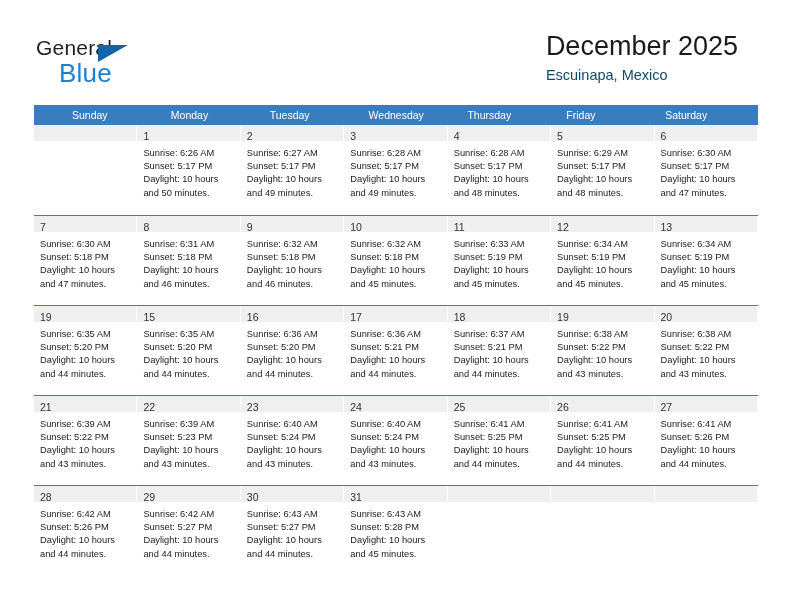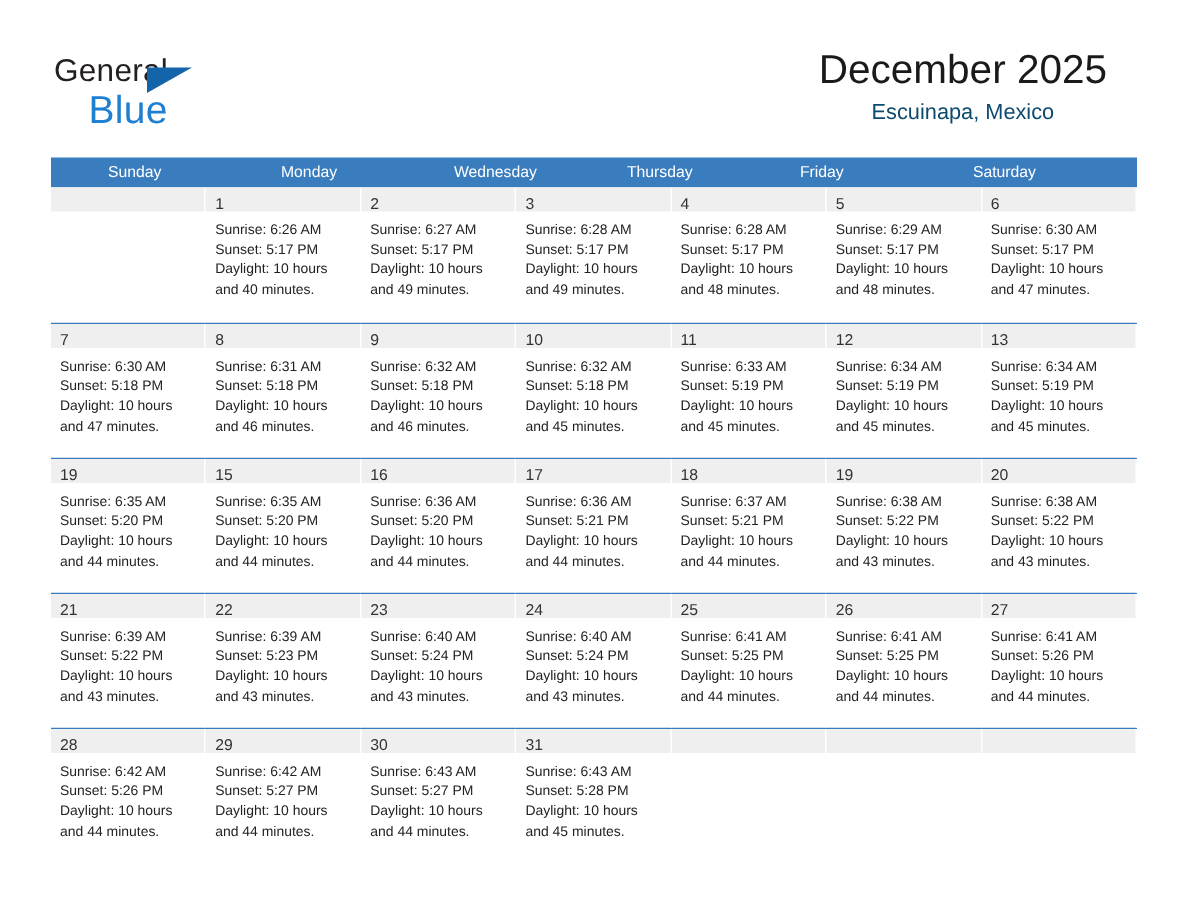--- a/index.html
+++ b/index.html
@@ -61,21 +61,21 @@
     top: 22px;
     font-size: 26px;
     letter-spacing: 0.2px;
     color: #1f7fd1;
     font-family: "Liberation Sans", sans-serif;
   }
   .title-block {
     position: absolute;
     right: 0;
     top: 0;
-    text-align: center;
+    text-align: left;
     margin-left: 12px;
   }
   .cal-title {
     font-size: 27px;
     color: #1a1a1a;
     line-height: 32px;
     white-space: nowrap;
   }
   .cal-subtitle {
     font-size: 14.5px;
@@ -165,20 +165,21 @@
       <div class="cal-subtitle">Escuinapa, Mexico</div>
     </div>
 
   </div>
 
   <div class="calendar">
 
     <div class="weekday-row">
       <div class="weekday">Sunday</div>
       <div class="weekday">Monday</div>
+      <div class="weekday">Tuesday</div>
       <div class="weekday">Wednesday</div>
       <div class="weekday">Thursday</div>
       <div class="weekday">Friday</div>
       <div class="weekday">Saturday</div>
     </div>
 
     <div id="weeks-container">
         <div class="week">
           <div class="day empty">
             <div class="day-numwrap"><span class="day-num"></span></div>
@@ -188,21 +189,21 @@
               <div></div>
               <div></div>
             </div>
           </div>
           <div class="day">
             <div class="day-numwrap"><span class="day-num">1</span></div>
             <div class="day-info">
               <div>Sunrise: 6:26 AM</div>
               <div>Sunset: 5:17 PM</div>
               <div>Daylight: 10 hours</div>
-              <div>and 40 minutes.</div>
+              <div>and 50 minutes.</div>
             </div>
           </div>
           <div class="day">
             <div class="day-numwrap"><span class="day-num">2</span></div>
             <div class="day-info">
               <div>Sunrise: 6:27 AM</div>
               <div>Sunset: 5:17 PM</div>
               <div>Daylight: 10 hours</div>
               <div>and 49 minutes.</div>
             </div>

